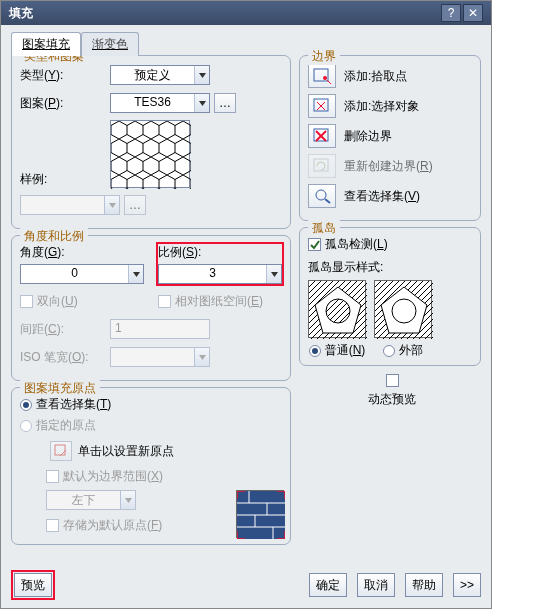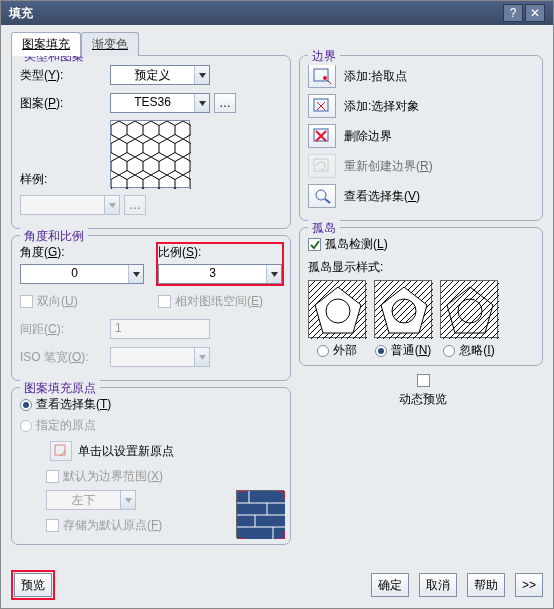--- a/index.html
+++ b/index.html
@@ -1,30 +1,30 @@
 <!DOCTYPE html>
 <html><head>
 <meta charset="utf-8">
 <style>
 * { box-sizing: border-box; font-family: "Microsoft YaHei", "SimSun", sans-serif; font-size: 12px; }
 body { margin:0; padding:0; background:#fff; }
-.window { width:554px; height:609px; background:#e8ecef; border:1px solid #888; position:relative; }
+.window { width:492px; height:609px; background:#e8ecef; border:1px solid #888; position:relative; }
 .titlebar { height:24px; background:linear-gradient(#4d6185,#3a4a66); color:#fff; display:flex; align-items:center; padding:0 8px; }
 .titlebar .title { flex:1; font-weight:bold; }
 .titlebar .tbtn { width:20px; height:18px; margin-left:2px; background:#6b7d9e; border:1px solid #2b3a55; display:flex; align-items:center; justify-content:center; color:#fff; cursor:pointer; }
 .dlg-body { position:relative; padding:6px 10px 8px 10px; height:calc(100% - 24px); }
 .tabs { display:flex; gap:0; margin-bottom:0;text-decoration:underline; }
 .tab { padding:3px 10px; border:1px solid #a0acc0; background:#fff; border-bottom:none; border-radius:3px 3px 0 0; position:relative; top:1px; z-index:2; }
 .tab.inactive { background:#e2e8ee; color:#4a4a4a; z-index:1; }
 .columns { display:flex; gap:8px; }
 .col-left { width:280px; }
 .col-right { flex:1; }
 .groupbox { border:1px solid #a0acc0; border-radius:7px; margin-bottom:6px; padding:8px 8px 6px 8px; position:relative; background:#e8ecef; }
 .groupbox.left-top{ border-top-left-radius:0; }
-.group-title { position:absolute; top:-8px; left:8px; background:#e8ecef; padding:0 4px; color:#4c1d95; }
+.group-title { position:absolute; top:-8px; left:8px; background:#e8ecef; padding:0 4px; color:#a16207; }
 .row { display:flex; align-items:center; margin-bottom:6px; min-height:22px; }
 .lbl { width:90px; color:#000; }
 .lbl.dis { color:#9b9b9b; }
 .u { text-decoration:underline; }
 .combo { display:flex; height:20px; border:1px solid #7a8aa8; background:#fff; width:100px; }
 .combo .val { flex:1; padding:1px 4px; overflow:hidden; white-space:nowrap;text-align:center; }
 .combo .arrow { width:15px; background:linear-gradient(#f4f7fb,#dbe3ee); border-left:1px solid #b6c2d6; display:flex; align-items:center; justify-content:center; }
 .combo .arrow svg{width:7px;height:5px;}
 .inputlike { width:100px; height:20px; border:1px solid #7a8aa8; background:#fff; padding:1px 4px; }
 .inputlike.dis, .combo.dis { background:#f4f4f4; color:#9b9b9b; border-color:#b9c2d2; }
@@ -314,65 +314,49 @@
                   <path d="M1 5 L4 8 L9 1" stroke="#2b6c2b" stroke-width="2" fill="none"></path>
                 </svg>
               </div>
               <span><span>孤岛检测</span>(<span class="u">L</span>)</span>
             </div>
           <div style="margin-top:6px;">孤岛显示样式:</div>
           <div class="island-styles">
             <div class="island-opt">
               <div class="island-img"><svg viewBox="0 0 58 58" width="58" height="58">
                     <defs>
-                      <pattern id="di2" width="6" height="6" patternUnits="userSpaceOnUse">
-                        <path d="M0 6 L6 0" stroke="#000"></path>
-                      </pattern>
-                    </defs>
-                    <rect width="58" height="58" fill="url(#di2)"></rect>
-                    <polygon points="29,6 52,24 44,52 14,52 6,24" fill="#fff" stroke="#000"></polygon>
-                    <circle cx="29" cy="30" r="12" fill="#fff" stroke="#000"></circle>
-                  </svg></div>
-              <div class="radio">
-                  <div class="dot"></div>
-                  <span>外部</span>
-                </div>
-            </div>
-            <div class="island-opt">
-              <div class="island-img"><svg viewBox="0 0 58 58" width="58" height="58">
-                    <defs>
                       <pattern id="di1" width="6" height="6" patternUnits="userSpaceOnUse">
                         <path d="M0 6 L6 0" stroke="#000"></path>
                       </pattern>
                     </defs>
                     <rect width="58" height="58" fill="url(#di1)"></rect>
                     <polygon points="29,6 52,24 44,52 14,52 6,24" fill="#fff" stroke="#000"></polygon>
                     <circle cx="29" cy="30" r="12" fill="url(#di1)" stroke="#000"></circle>
                   </svg></div>
               <div class="radio">
                   <div class="dot">
                     <div class="inner"></div>
                   </div>
                   <span><span>普通</span>(<span class="u">N</span>)</span>
                 </div>
             </div>
             <div class="island-opt">
               <div class="island-img"><svg viewBox="0 0 58 58" width="58" height="58">
                     <defs>
-                      <pattern id="di3" width="6" height="6" patternUnits="userSpaceOnUse">
+                      <pattern id="di2" width="6" height="6" patternUnits="userSpaceOnUse">
                         <path d="M0 6 L6 0" stroke="#000"></path>
                       </pattern>
                     </defs>
-                    <rect width="58" height="58" fill="url(#di3)"></rect>
-                    <polygon points="29,6 52,24 44,52 14,52 6,24" fill="none" stroke="#000"></polygon>
-                    <circle cx="29" cy="30" r="12" fill="none" stroke="#000"></circle>
+                    <rect width="58" height="58" fill="url(#di2)"></rect>
+                    <polygon points="29,6 52,24 44,52 14,52 6,24" fill="#fff" stroke="#000"></polygon>
+                    <circle cx="29" cy="30" r="12" fill="#fff" stroke="#000"></circle>
                   </svg></div>
               <div class="radio">
                   <div class="dot"></div>
-                  <span><span>忽略</span>(<span class="u">I</span>)</span>
+                  <span>外部</span>
                 </div>
             </div>
           </div>
         </div>
 
         <div class="checkbox" style="margin:8px 0 0 4px;flex-direction:column;">
             <div class="box"></div>
             <span>动态预览</span>
           </div>
       </div>

